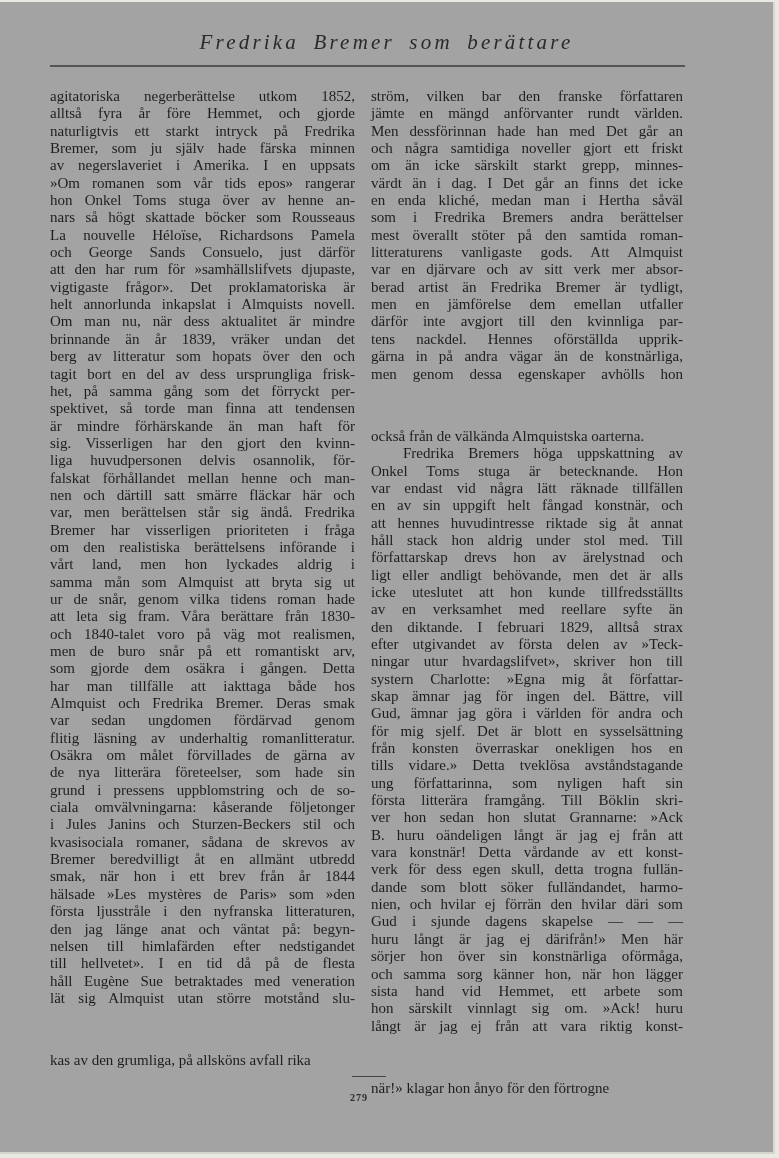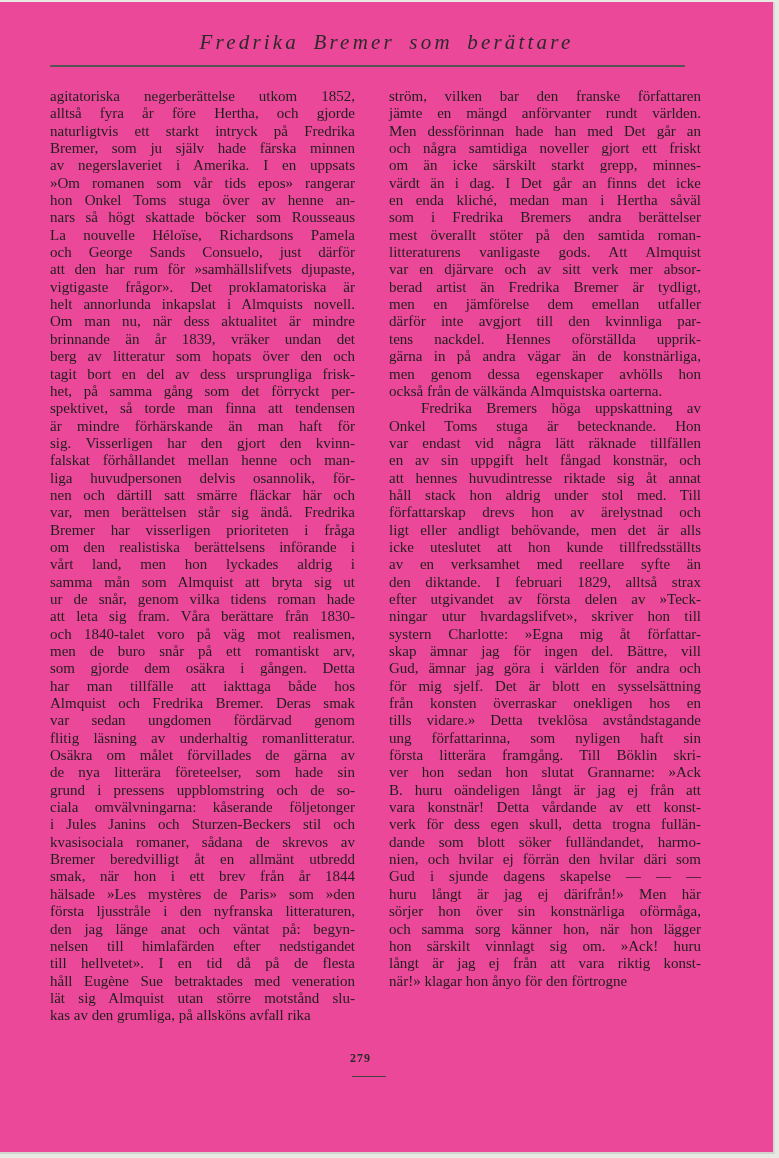--- a/index.html
+++ b/index.html
@@ -3,21 +3,21 @@
 <meta charset="utf-8">
 <style>
   html, body { margin: 0; padding: 0; }
   body {
     width: 779px; height: 1158px; overflow: hidden;
     background: #e9e9e4;
     font-family: "Liberation Serif", "DejaVu Serif", serif;
   }
   .page {
     position: absolute; left: 0; top: 2px; width: 773px; height: 1150px;
-    background: #ec4899;
+    background: #a3a3a3;
     border-right: 2px solid #d8d8d0;
     border-bottom: 2px solid #d4d4cc;
   }
   .running-head {
     position: absolute; left: 0; width: 100%; top: 28px;
     text-align: center;
     font-style: italic;
     font-size: 21px;
     letter-spacing: 3.2px;
     color: #2a2a2a;
@@ -34,63 +34,63 @@
     color: #1e1e1e;
     text-align: justify;
   }
   .col .ln {
     display: block;
     white-space: nowrap;
     text-align: justify;
     text-align-last: justify;
     height: 17.35px;
   }
-  .col .ln.last { text-align-last: left; }
+  .col .ln.last { text-align-last: left; margin-top: 45px; }
   .col .ln.indent { padding-left: 32px; }
   .col-left { left: 50px; width: 305px; }
-  .col-right { left: 389px; width: 312px; }
+  .col-right { left: 371px; width: 312px; }
   .folio-rule {
     position: absolute; left: 352px; width: 34px; top: 1074px; height: 1px; background: #444;
   }
   .folio {
-    position: absolute; left: 350px; top: 1049px;
-    font-size: 12px; color: #2a2a2a; letter-spacing: 1px; font-weight: bold;
+    position: absolute; left: 350px; top: 1090px;
+    font-size: 10px; color: #2a2a2a; letter-spacing: 1px; font-weight: bold;
   }
 </style>
 </head>
 <body>
 
 <div class="page">
   <div class="running-head">Fredrika Bremer som berättare</div>
   <div class="head-rule"></div>
 
   <div class="col col-left" id="col-left">
       <span class="ln">agitatoriska negerberättelse utkom 1852,</span>
-      <span class="ln">alltså fyra år före Hertha, och gjorde</span>
+      <span class="ln">alltså fyra år före Hemmet, och gjorde</span>
       <span class="ln">naturligtvis ett starkt intryck på Fredrika</span>
       <span class="ln">Bremer, som ju själv hade färska minnen</span>
       <span class="ln">av negerslaveriet i Amerika. I en uppsats</span>
       <span class="ln">»Om romanen som vår tids epos» rangerar</span>
       <span class="ln">hon Onkel Toms stuga över av henne an-</span>
       <span class="ln">nars så högt skattade böcker som Rousseaus</span>
       <span class="ln">La nouvelle Héloïse, Richardsons Pamela</span>
       <span class="ln">och George Sands Consuelo, just därför</span>
       <span class="ln">att den har rum för »samhällslifvets djupaste,</span>
       <span class="ln">vigtigaste frågor». Det proklamatoriska är</span>
       <span class="ln">helt annorlunda inkapslat i Almquists novell.</span>
       <span class="ln">Om man nu, när dess aktualitet är mindre</span>
       <span class="ln">brinnande än år 1839, vräker undan det</span>
       <span class="ln">berg av litteratur som hopats över den och</span>
       <span class="ln">tagit bort en del av dess ursprungliga frisk-</span>
       <span class="ln">het, på samma gång som det förryckt per-</span>
       <span class="ln">spektivet, så torde man finna att tendensen</span>
       <span class="ln">är mindre förhärskande än man haft för</span>
       <span class="ln">sig. Visserligen har den gjort den kvinn-</span>
+      <span class="ln">liga huvudpersonen delvis osannolik, för-</span>
       <span class="ln">falskat förhållandet mellan henne och man-</span>
-      <span class="ln">liga huvudpersonen delvis osannolik, för-</span>
       <span class="ln">nen och därtill satt smärre fläckar här och</span>
       <span class="ln">var, men berättelsen står sig ändå. Fredrika</span>
       <span class="ln">Bremer har visserligen prioriteten i fråga</span>
       <span class="ln">om den realistiska berättelsens införande i</span>
       <span class="ln">vårt land, men hon lyckades aldrig i</span>
       <span class="ln">samma mån som Almquist att bryta sig ut</span>
       <span class="ln">ur de snår, genom vilka tidens roman hade</span>
       <span class="ln">att leta sig fram. Våra berättare från 1830-</span>
       <span class="ln">och 1840-talet voro på väg mot realismen,</span>
       <span class="ln">men de buro snår på ett romantiskt arv,</span>
@@ -159,20 +159,21 @@
       <span class="ln">ver hon sedan hon slutat Grannarne: »Ack</span>
       <span class="ln">B. huru oändeligen långt är jag ej från att</span>
       <span class="ln">vara konstnär! Detta vårdande av ett konst-</span>
       <span class="ln">verk för dess egen skull, detta trogna fullän-</span>
       <span class="ln">dande som blott söker fulländandet, harmo-</span>
       <span class="ln">nien, och hvilar ej förrän den hvilar däri som</span>
       <span class="ln">Gud i sjunde dagens skapelse — — —</span>
       <span class="ln">huru långt är jag ej därifrån!» Men här</span>
       <span class="ln">sörjer hon över sin konstnärliga oförmåga,</span>
       <span class="ln">och samma sorg känner hon, när hon lägger</span>
+      <span class="ln">sista hand vid Hemmet, ett arbete som</span>
       <span class="ln">hon särskilt vinnlagt sig om. »Ack! huru</span>
       <span class="ln">långt är jag ej från att vara riktig konst-</span>
       <span class="ln last">när!» klagar hon ånyo för den förtrogne</span>
     </div>
 
   <div class="folio-rule"></div>
   <div class="folio">279</div>
 </div>
 
 </body></html>

